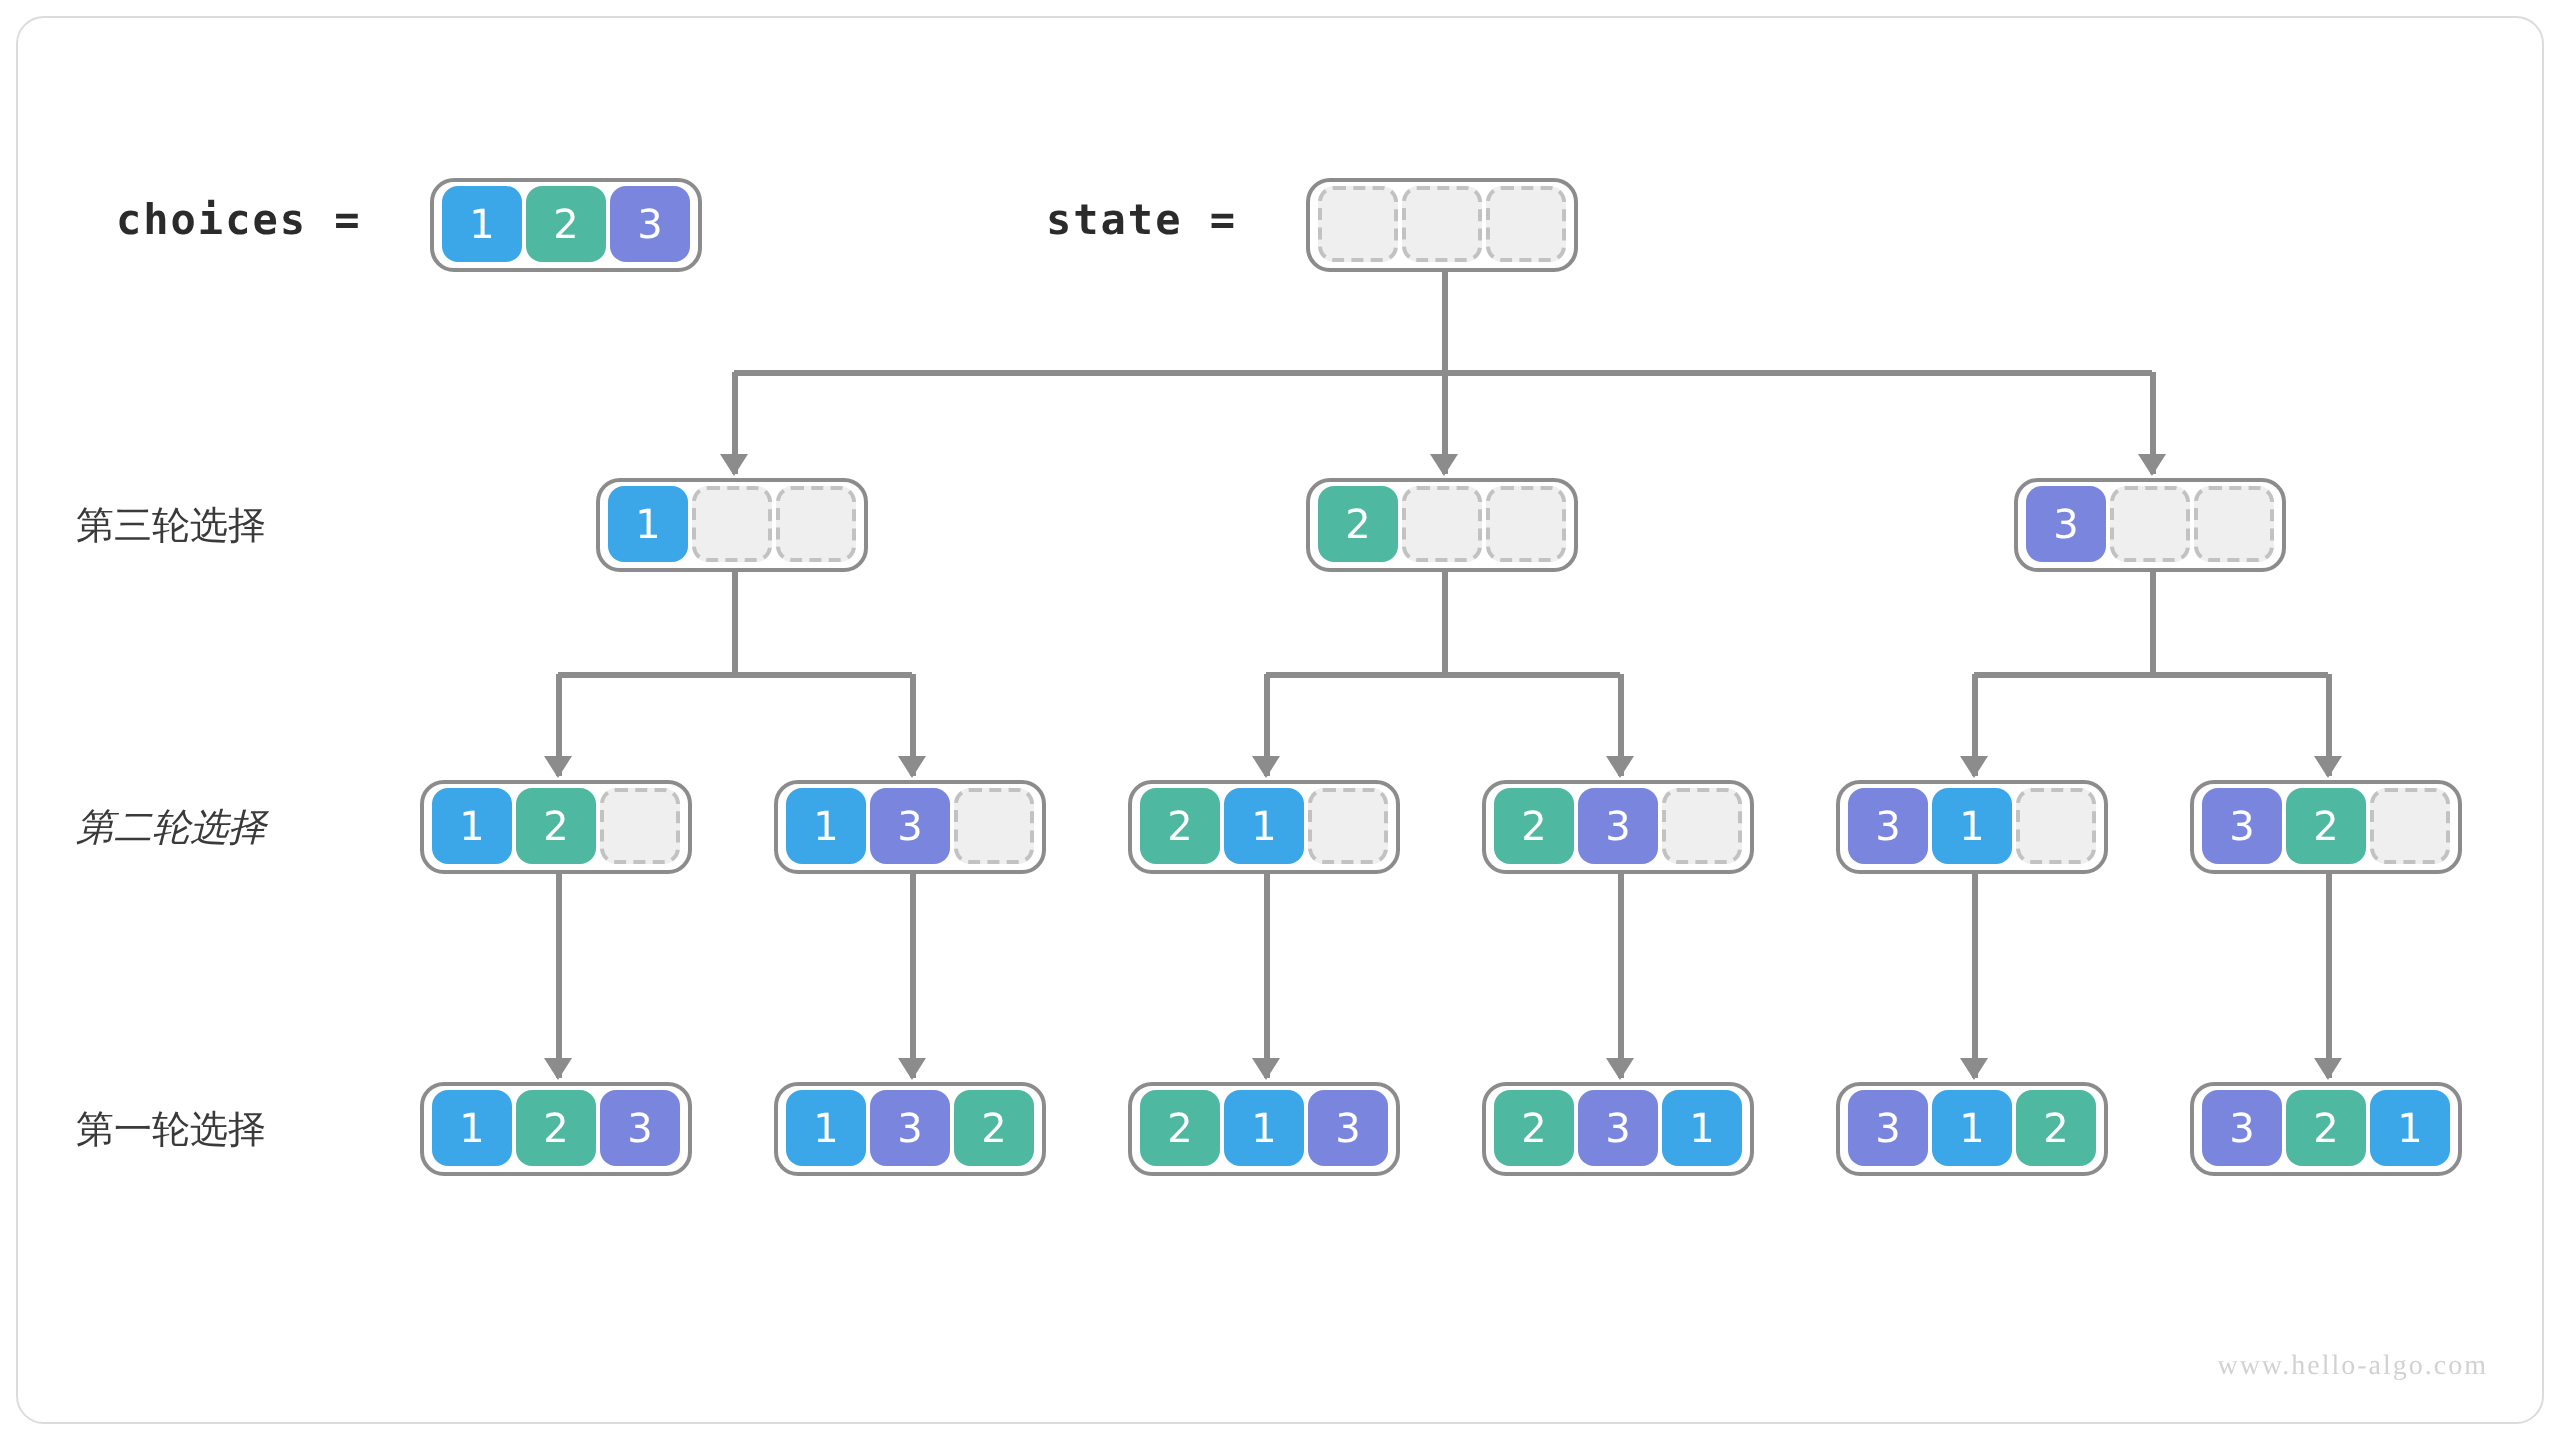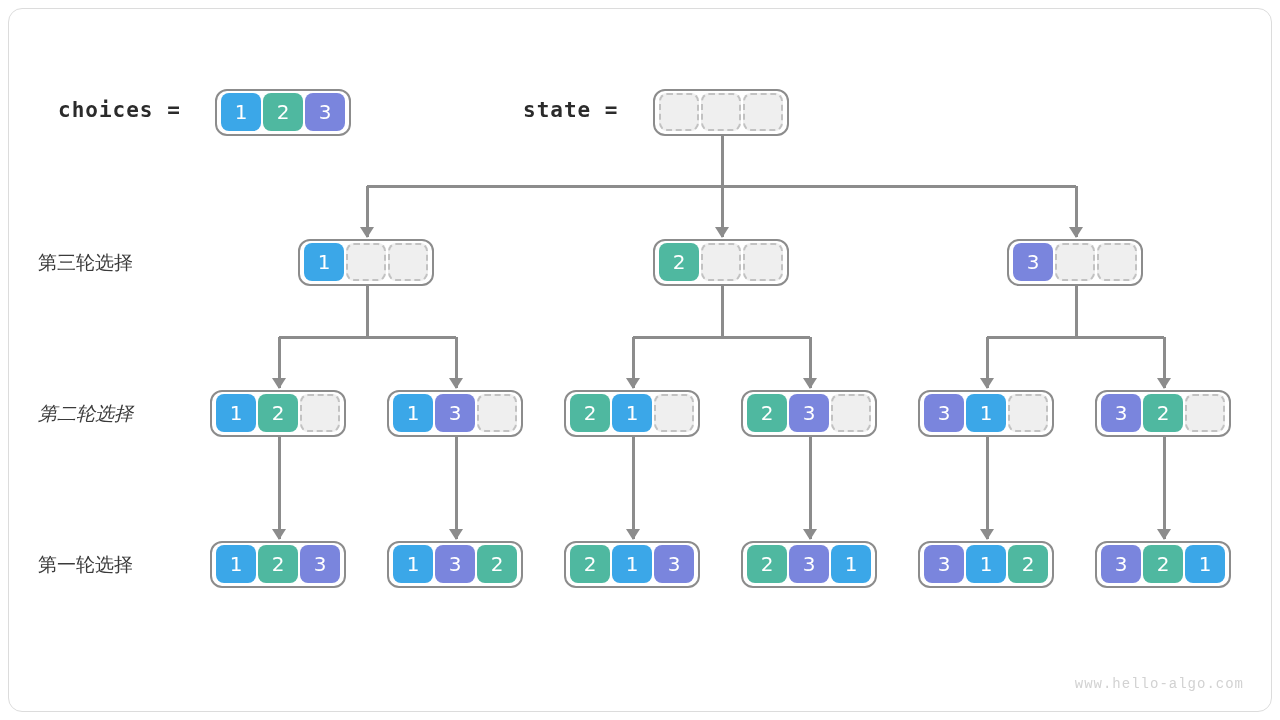--- a/index.html
+++ b/index.html
@@ -40,21 +40,21 @@
     position: absolute;
     font-family: "DejaVu Sans", "Liberation Sans", sans-serif;
     font-size: 19px;
     color: #3a3a3a;
     white-space: nowrap;
   }
   .watermark {
     position: absolute;
     right: 36px;
     bottom: 28px;
-    font-family: Liberation Mono, monospace;
+    font-family: Liberation Serif, serif;
     font-size: 14px;
     color: #d2d2d2;
     letter-spacing: 1px;
     white-space: nowrap;
   }
   
   .node {
     position: absolute;
     display: flex;
     align-items: center;

